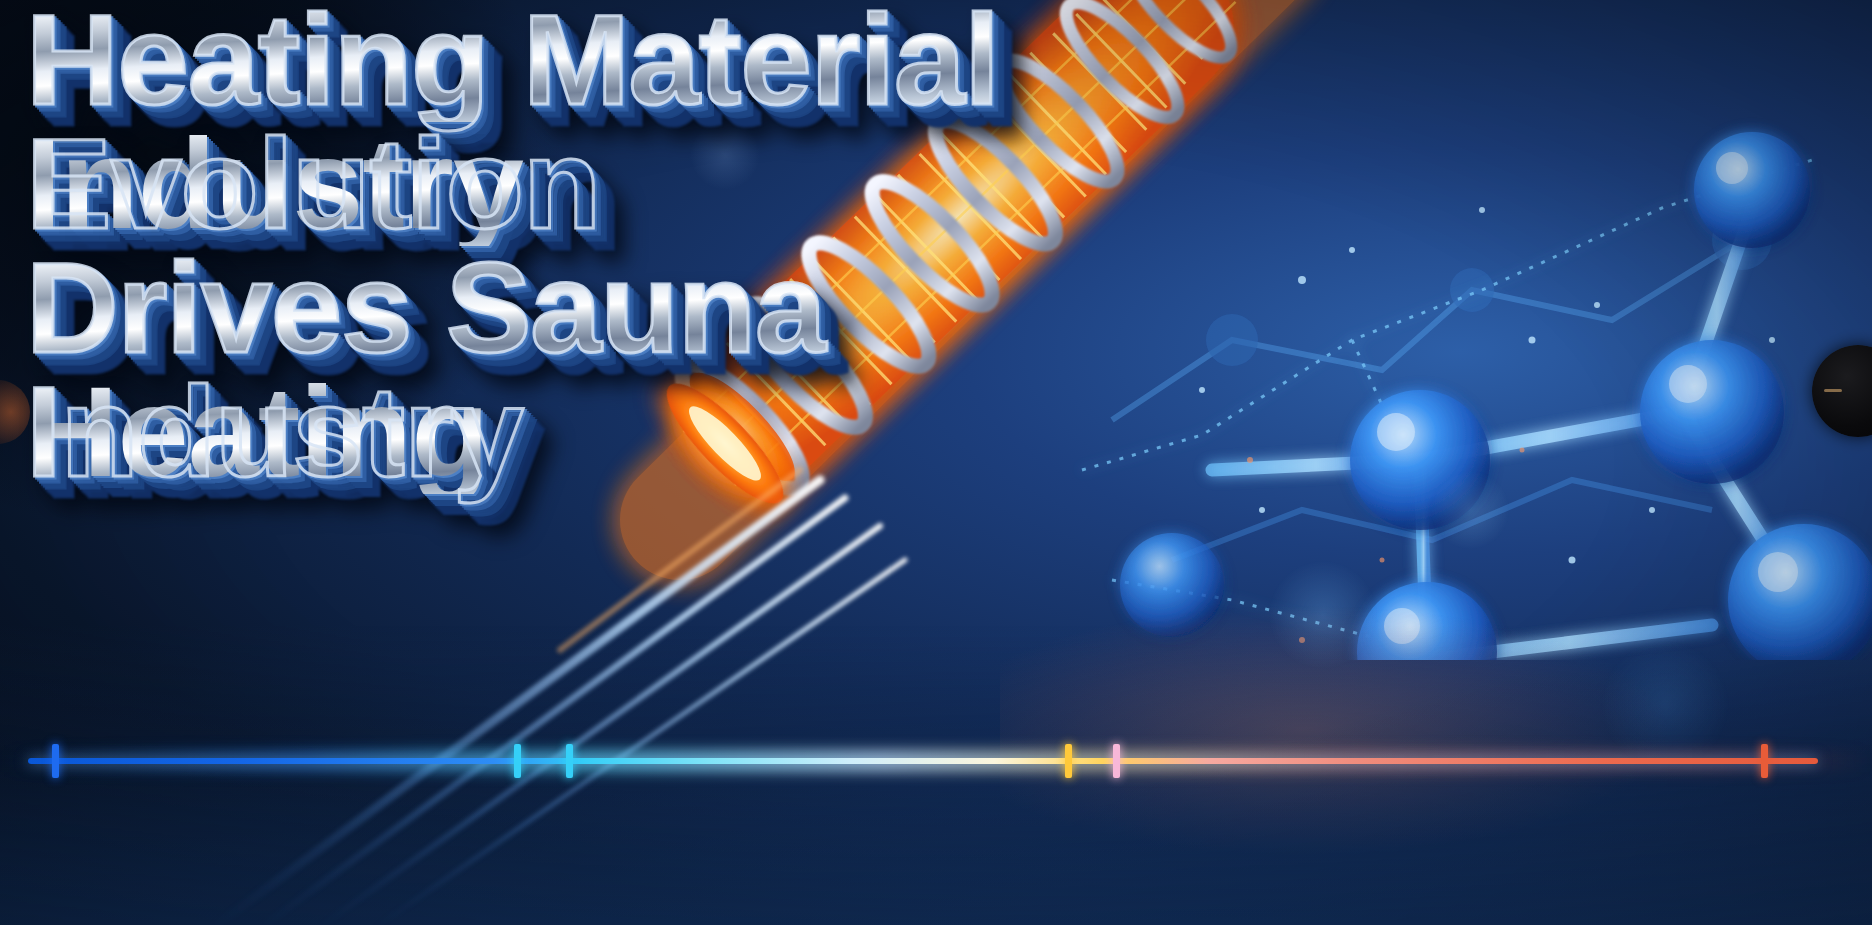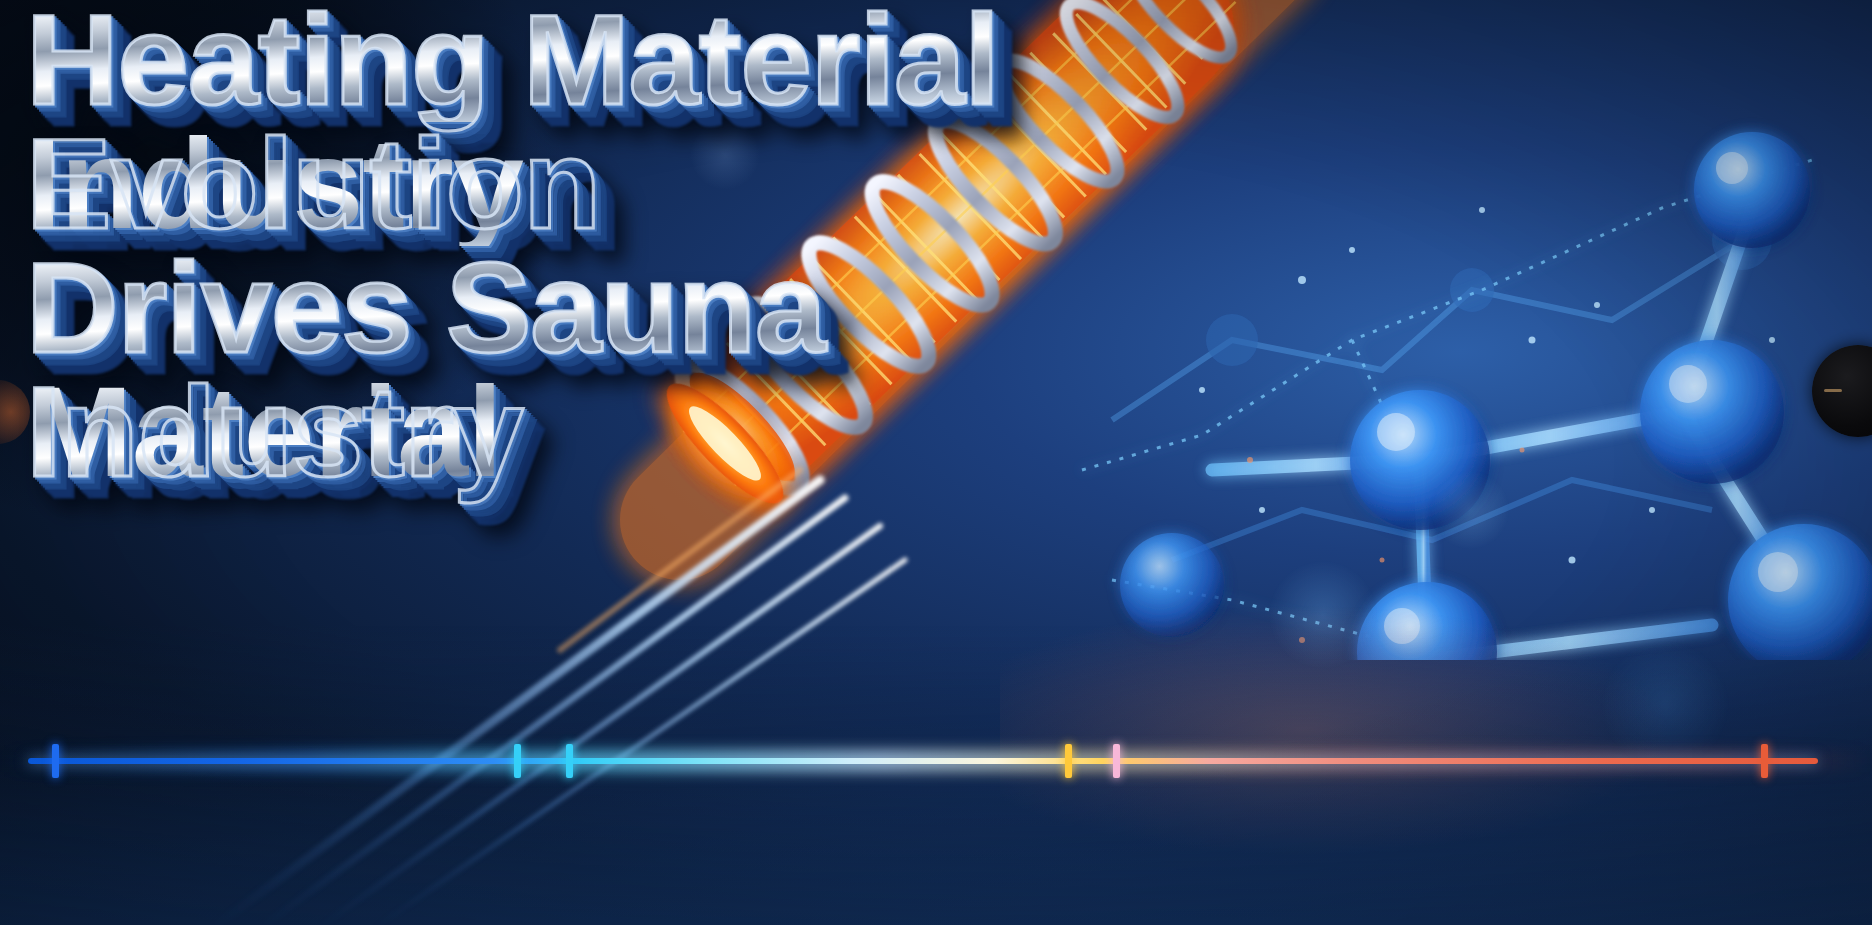--- a/index.html
+++ b/index.html
@@ -377,21 +377,21 @@
 
   <div class="edge-circle-left"></div>
   <div class="edge-circle-right">
     <span class="tick"></span>
   </div>
 
   <div class="title">
     <div class="line" data-txt="Heating Material">Heating Material</div>
     <div class="line" data-txt="Evolution">Industry</div>
     <div class="line" data-txt="Drives Sauna">Drives Sauna</div>
-    <div class="line" data-txt="Industry">Material</div>
+    <div class="line" data-txt="Industry">Heating</div>
   </div>
 
   <div class="timeline">
     <div class="tl-glow"></div>
     <div class="tl-bar"></div>
     <div id="tick-host">
         <div class="tick-mark" style="left: 51.85px; background: rgb(30, 107, 240); box-shadow: rgb(30, 107, 240) 0px 0px 10px;"></div>
         <div class="tick-mark" style="left: 513.67px; background: rgb(53, 208, 248); box-shadow: rgb(53, 208, 248) 0px 0px 10px;"></div>
         <div class="tick-mark" style="left: 565.58px; background: rgb(53, 208, 248); box-shadow: rgb(53, 208, 248) 0px 0px 10px;"></div>
         <div class="tick-mark" style="left: 1064.99px; background: rgb(255, 201, 58); box-shadow: rgb(255, 201, 58) 0px 0px 10px;"></div>

